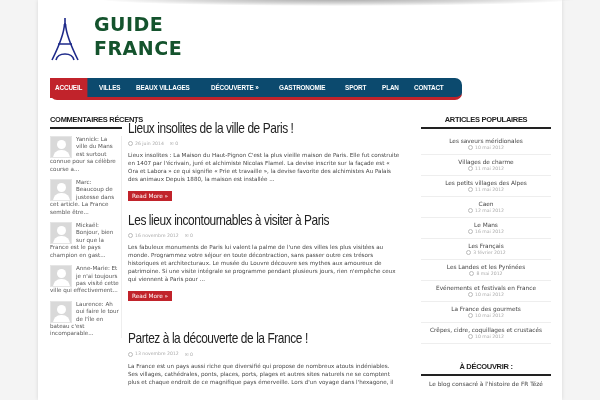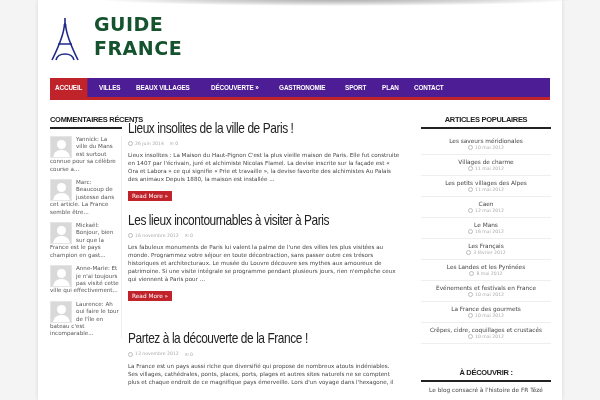--- a/index.html
+++ b/index.html
@@ -3,21 +3,21 @@
 <meta charset="utf-8">
 <style>
   * { box-sizing: border-box; margin: 0; padding: 0; }
   html, body { width: 600px; height: 400px; overflow: hidden; background: #f4f4f4; font-family: "DejaVu Sans", sans-serif; }
   .page { position: absolute; left: 38px; top: 0; width: 524px; height: 400px; background: #fff; box-shadow: 0 0 4px rgba(0,0,0,0.12); }
   .top-shadow { position: absolute; left: 60px; top: -8px; width: 480px; height: 14px; border-radius: 50%; background: radial-gradient(ellipse at center, rgba(0,0,0,0.35) 0%, rgba(0,0,0,0.15) 45%, rgba(0,0,0,0) 72%); }
   .logo { position: absolute; left: 12px; top: 12px; width: 130px; height: 52px; }
   .logo-text { position: absolute; left: 44px; top: 0; font-family: "DejaVu Sans", sans-serif; font-weight: bold; color: #14532d; font-size: 19px; line-height: 24px; letter-spacing: 0.5px; }
   .logo-tower { position: absolute; left: 0; top: 6px; width: 30px; height: 44px; }
 
-  .nav { position: absolute; left: 12px; top: 78px; width: 500px; height: 22px; background: #4c1d95; border-bottom: 3px solid #c1232b; display: flex; }
+  .nav { position: absolute; left: 12px; top: 78px; width: 412px; height: 22px; background: #0c4a6e; border-bottom: 3px solid #c1232b; display: flex; border-radius: 7px; }
   .nav-item { font-family: "Liberation Sans", sans-serif; font-size: 7.5px; color: #fff; padding: 0 6px; line-height: 20px; height: 20px; font-weight: bold; text-transform: uppercase; letter-spacing: -0.2px; transform: scaleX(0.85); transform-origin: left; white-space: nowrap; }
   .nav-item.active { background: #c1232b; }
 
   .col-left { position: absolute; left: 12px; top: 115px; width: 72px; }
   .widget-title { font-family: "Liberation Sans", sans-serif; font-weight: bold; font-size: 7.5px; color: #222; text-transform: uppercase; border-bottom: 2px solid #222; padding-bottom: 3px; letter-spacing: -0.3px; white-space: nowrap; }
   .comments { margin-top: 7px; }
   .comment { display: block; font-size: 5.6px; line-height: 7.4px; color: #555; margin-bottom: 6px; overflow: hidden; }
   .comment-avatar { float: left; width: 22px; height: 22px; background: #d9d9d9; margin-right: 4px; position: relative; overflow: hidden; border: 1px solid #e5e5e5; }
   .comment-avatar::before { content: ""; position: absolute; left: 6px; top: 3px; width: 9px; height: 9px; border-radius: 50%; background: #fff; }
   .comment-avatar::after { content: ""; position: absolute; left: 2px; top: 13px; width: 17px; height: 12px; border-radius: 8px 8px 0 0; background: #fff; }
@@ -28,21 +28,21 @@
   .post-title { font-family: "Liberation Sans", sans-serif; font-size: 14.5px; color: #222; letter-spacing: -0.5px; line-height: 17px; transform: scaleX(0.82); transform-origin: left; white-space: nowrap; }
   .post-meta { font-size: 4.6px; color: #aaa; margin: 4px 0 5px; display: flex; gap: 6px; align-items: center; }
   .post-excerpt { font-size: 5.6px; line-height: 8px; color: #444; }
   .read-more { display: inline-block; margin-top: 5px; background: #c1232b; color: #fff; font-size: 5.8px; padding: 1px 4px; line-height: 8px; }
 
   .col-right { position: absolute; left: 383px; top: 115px; width: 130px; text-align: center; }
   .pop-list { margin-top: 5px; }
   .pop-item { border-bottom: 1px solid #eee; padding: 4px 0 3px; }
   .pop-title { font-size: 5.8px; color: #444; line-height: 7px; }
   .pop-date { font-size: 4.6px; color: #aaa; line-height: 6px; }
-  .discover { margin-top: 24px; }
+  .discover { margin-top: 18px; }
   .discover-text { font-size: 5.8px; color: #444; margin-top: 5px; }
   .clock { display: inline-block; width: 5px; height: 5px; border: 0.7px solid #bbb; border-radius: 50%; margin-right: 2px; vertical-align: middle; }
 </style>
 </head>
 <body>
 
 <div class="page">
   <div class="top-shadow"></div>
 
   <a class="logo">

